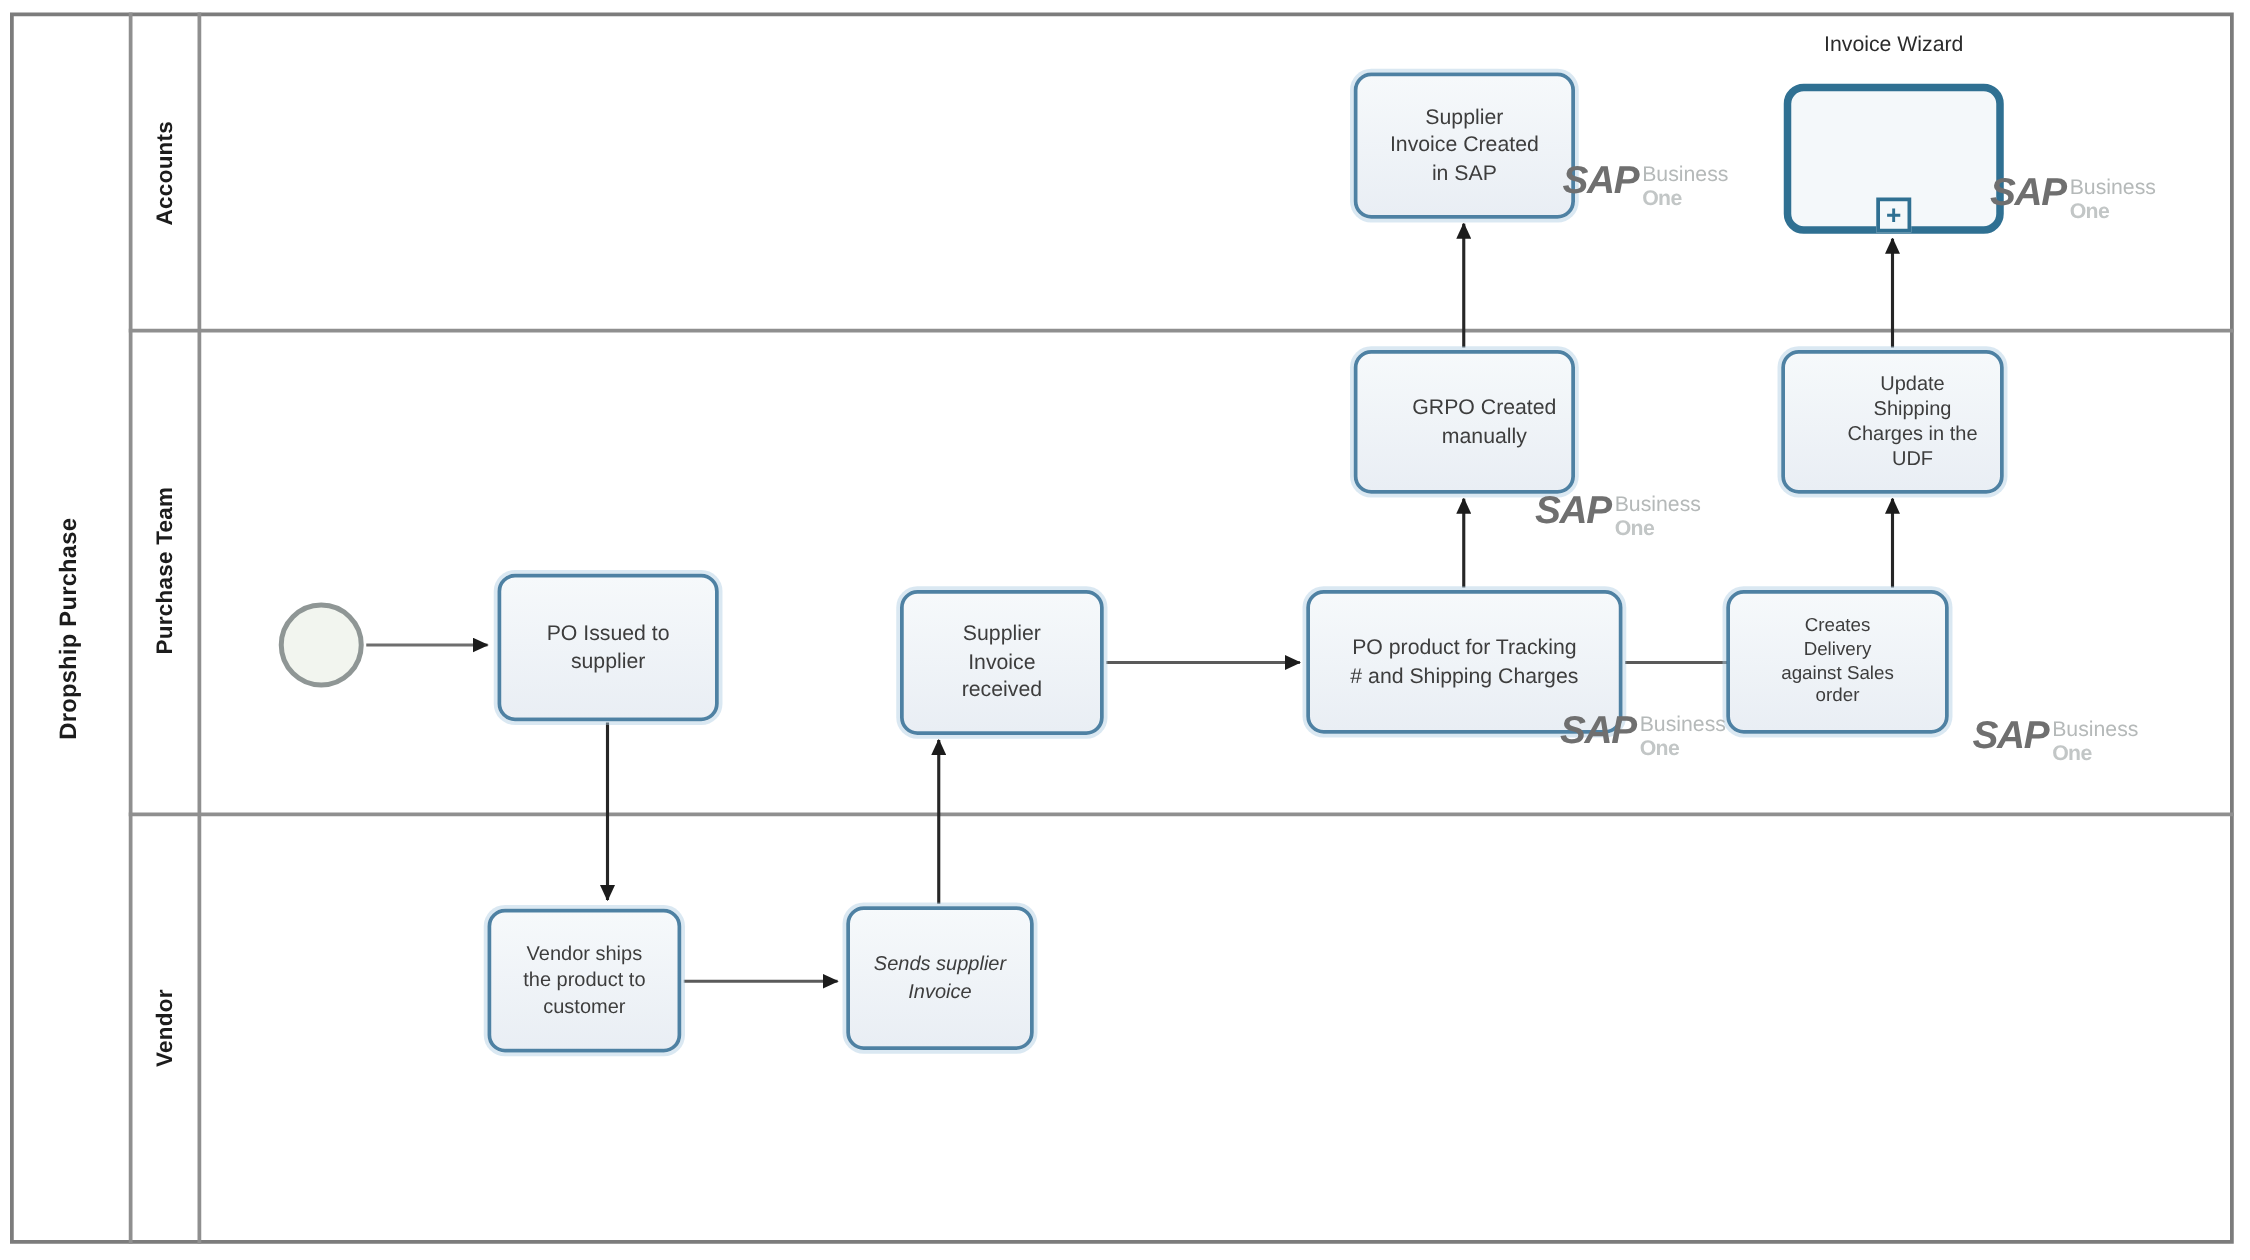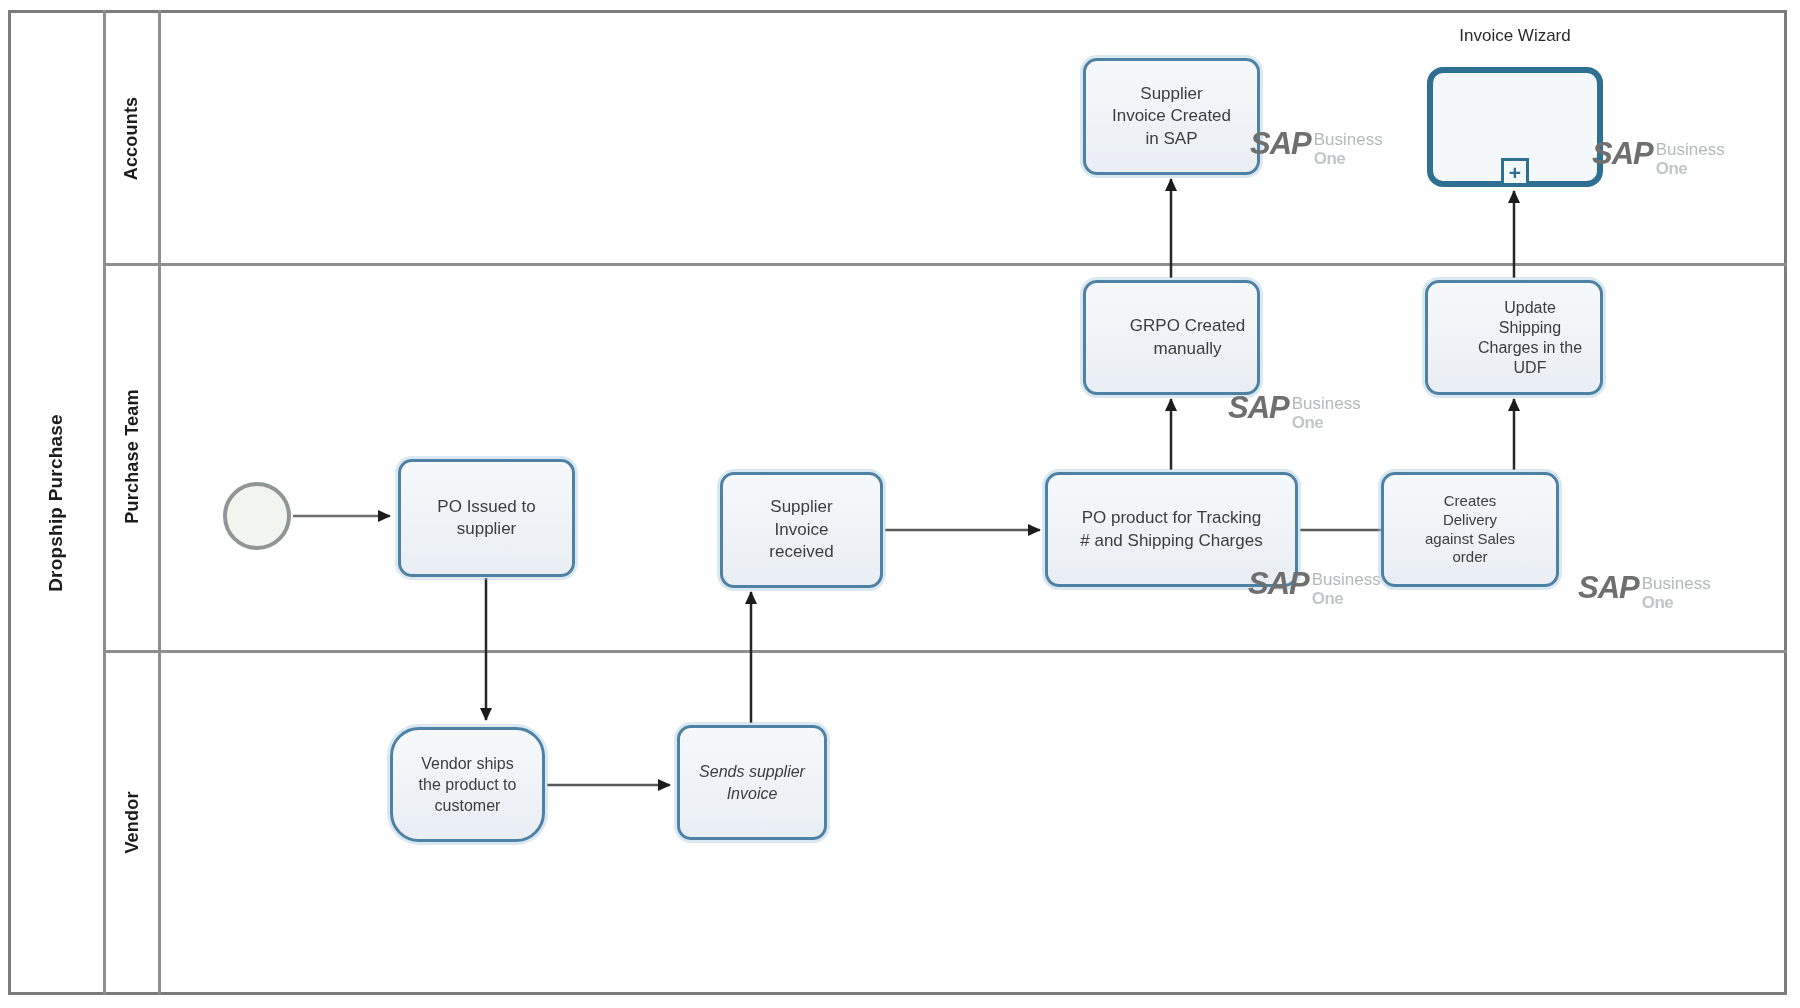--- a/index.html
+++ b/index.html
@@ -117,21 +117,21 @@
     <span>PO product for Tracking
 # and Shipping Charges</span>
   </div>
   <div class="task" style="left:1381px;top:472px;width:178px;height:115px;font-size:15px;line-height:1.25;">
     <span>Creates
 Delivery
 against Sales
 order</span>
   </div>
 
-  <div class="task" style="left:390px;top:727px;width:155px;height:115px;font-size:16px;border-radius:29px;">
+  <div class="task" style="left:390px;top:727px;width:155px;height:115px;font-size:16px;">
     <span>Vendor ships
 the product to
 customer</span>
   </div>
   <div class="task" style="left:677px;top:725px;width:150px;height:115px;font-size:16px;font-style:italic;">
     <span>Sends supplier
 Invoice</span>
   </div>
 
   <div class="sap-logo" style="left:1250px;top:128px;">

